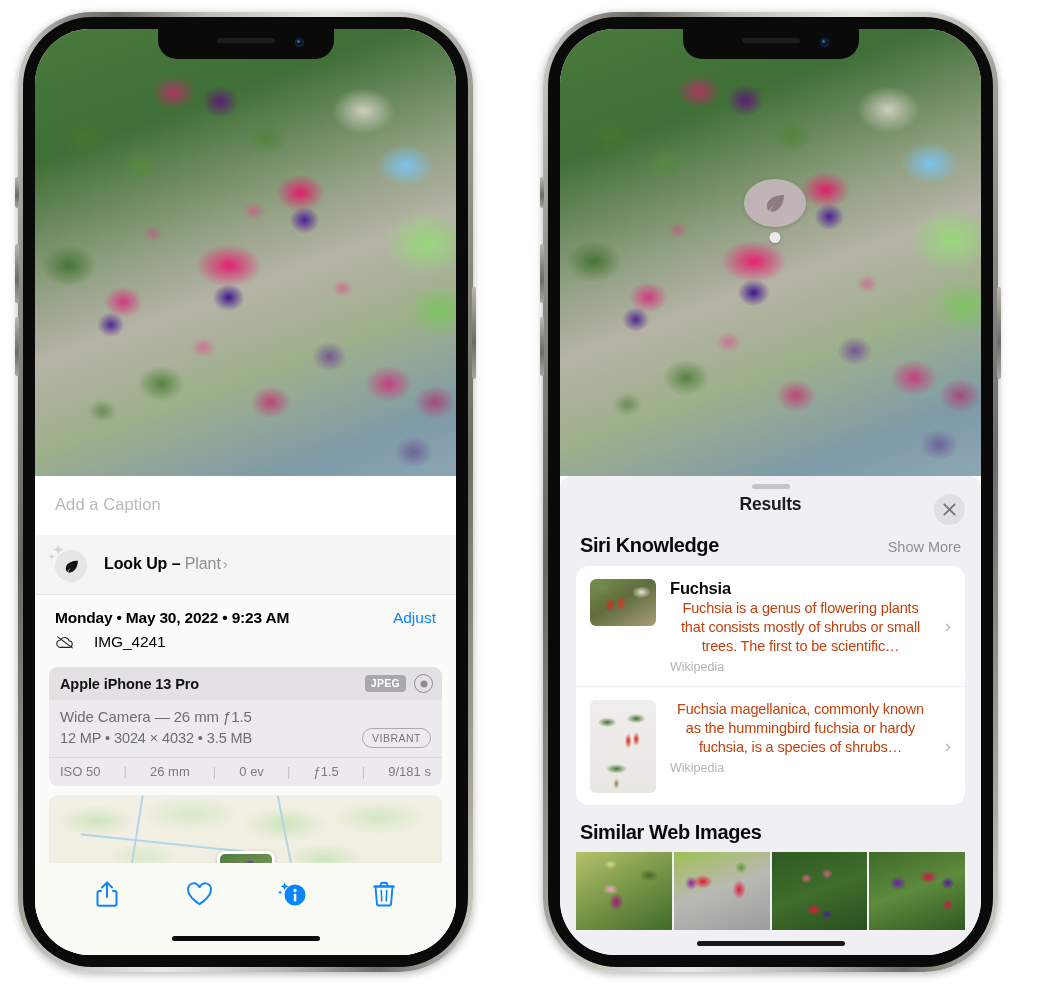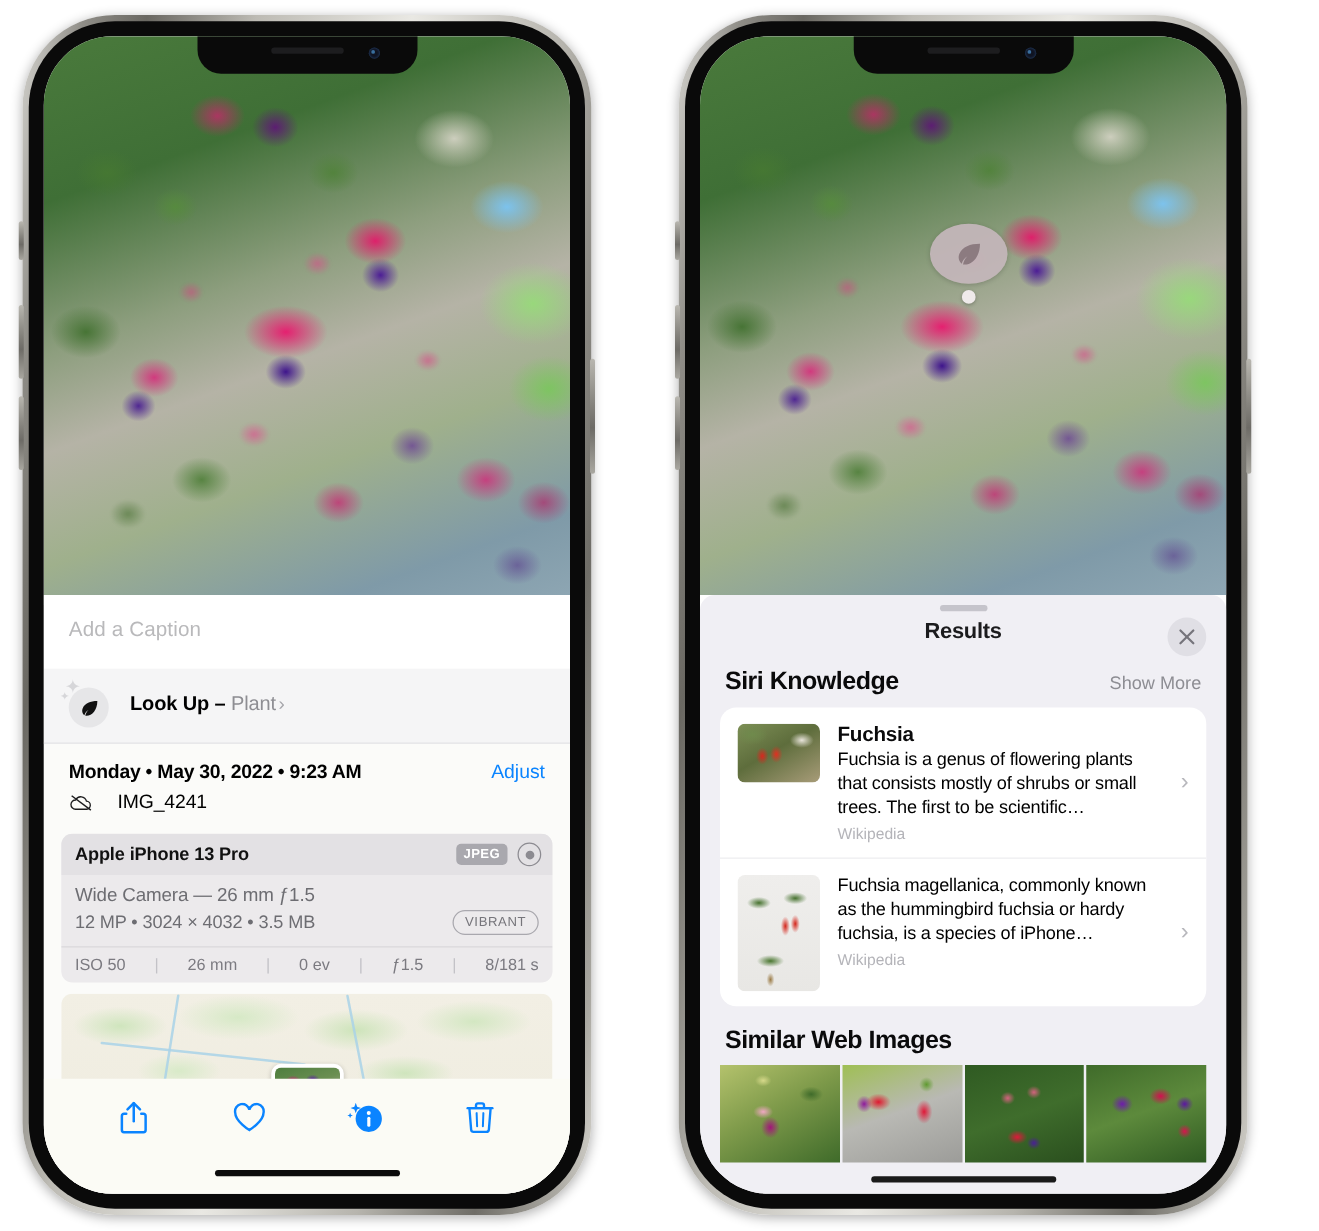--- a/index.html
+++ b/index.html
@@ -308,21 +308,21 @@
       radial-gradient(ellipse 6px 13px at 58% 44%, #d4261c, transparent 60%),
       radial-gradient(ellipse 6px 12px at 70% 42%, #d4261c, transparent 60%),
       radial-gradient(ellipse 14px 7px at 26% 24%, #46722f, transparent 68%),
       radial-gradient(ellipse 14px 7px at 70% 20%, #46722f, transparent 68%),
       radial-gradient(ellipse 16px 7px at 40% 74%, #49762f, transparent 68%),
       radial-gradient(ellipse 5px 9px at 40% 90%, #9a7a44, transparent 62%),
       linear-gradient(180deg,#efeeec,#e8e7e4);
   }
   .kn-text { flex: 1; min-width: 0; padding-right: 22px; }
   .kn-title { font-size: 16.5px; font-weight: 700; color: #0a0a0b; letter-spacing: -.2px; margin-bottom: 1px; }
-  .kn-desc { font-size: 14.5px; line-height: 19px; color: #000000; letter-spacing: -.15px; }
+  .kn-desc { font-size: 14.5px; line-height: 19px; color: #c2410c; letter-spacing: -.15px; text-align: center; }
   .kn-src { font-size: 12.5px; color: #b4b4b9; margin-top: 4px; }
   .kn-chev {
     position: absolute; right: 14px; top: 50%; transform: translateY(-50%);
     color: #b8b8bd; font-size: 19px; font-weight: 300;
   }
   .sect-head2 { padding: 16px 20px 8px 20px; }
   .web-strip { display: flex; gap: 2px; padding: 0 16px; }
   .web-img { flex: 1; height: 78px; }
   .web-img.w1 {
     background:
@@ -436,21 +436,21 @@
           </div>
           <div class="cam-exif">
             <span>ISO 50</span>
             <span class="sep">|</span>
             <span>26 mm</span>
             <span class="sep">|</span>
             <span>0 ev</span>
             <span class="sep">|</span>
             <span>ƒ1.5</span>
             <span class="sep">|</span>
-            <span>8/181 s</span>
+            <span>9/181 s</span>
           </div>
         </div>
 
         <div class="map-strip">
           <span class="riv r1"></span>
           <span class="riv r2"></span>
           <span class="riv r3"></span>
           <div class="map-pin">
             <div class="thumb"></div>
           </div>
@@ -543,21 +543,21 @@
               <div class="kn-title">Fuchsia</div>
               <div class="kn-desc">Fuchsia is a genus of flowering plants that consists mostly of shrubs or small trees. The first to be scientific…</div>
               <div class="kn-src">Wikipedia</div>
             </div>
             <div class="kn-chev">›</div>
           </div>
 
           <div class="kn-row">
             <div class="kn-thumb b"></div>
             <div class="kn-text">
-              <div class="kn-desc">Fuchsia magellanica, commonly known as the hummingbird fuchsia or hardy fuchsia, is a species of iPhone…</div>
+              <div class="kn-desc">Fuchsia magellanica, commonly known as the hummingbird fuchsia or hardy fuchsia, is a species of shrubs…</div>
               <div class="kn-src">Wikipedia</div>
             </div>
             <div class="kn-chev">›</div>
           </div>
         </div>
 
         <div class="sect-head sect-head2">
           <div class="sect-title">Similar Web Images</div>
         </div>
 

